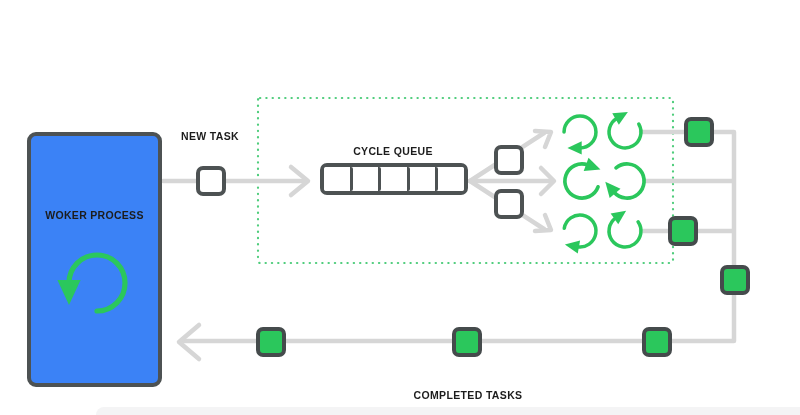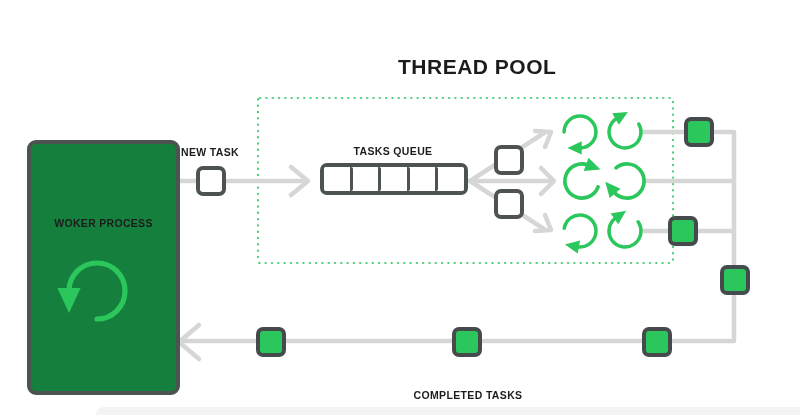--- a/index.html
+++ b/index.html
@@ -15,22 +15,22 @@
   .spin{stroke:var(--green);fill:var(--green);}
   .title{
     position:absolute;left:398px;top:55px;width:156px;text-align:center;z-index:2;
     font-size:21px;font-weight:bold;letter-spacing:.5px;color:var(--text);white-space:nowrap;
   }
   .small-label{
     position:absolute;z-index:2;font-size:10.5px;font-weight:bold;letter-spacing:.35px;
     color:var(--text);white-space:nowrap;text-align:center;
   }
   .worker-box{
-    position:absolute;left:27px;top:140px;width:153px;height:255px;z-index:2;
-    box-sizing:border-box;border:4px solid var(--dark);border-radius:9px;background:#15803d;
+    position:absolute;left:27px;top:132px;width:135px;height:255px;z-index:2;
+    box-sizing:border-box;border:4px solid var(--dark);border-radius:9px;background:#3b82f6;
   }
   .worker-label{
     position:absolute;left:0;top:74px;width:100%;text-align:center;
     font-size:10.5px;font-weight:bold;letter-spacing:.3px;line-height:11.5px;color:var(--text);
   }
   .worker-icon{position:absolute;left:26px;top:107px;}
   .sq{
     position:absolute;width:30px;height:30px;z-index:2;box-sizing:border-box;
     border:4px solid var(--dark);border-radius:7px;background:#fff;
   }
@@ -82,33 +82,32 @@
     <g class="spin" stroke-linecap="round">
       <use href="#spin" transform="translate(580 132) rotate(270) scale(1.14)" stroke-width="3.1"></use>
       <use href="#spin" transform="translate(625 132) rotate(60)  scale(1.14)" stroke-width="3.1"></use>
       <use href="#spin" transform="translate(582 181) rotate(110) scale(1.22)" stroke-width="3.0"></use>
       <use href="#spin" transform="translate(627 181) rotate(320) scale(1.22)" stroke-width="3.0"></use>
       <use href="#spin" transform="translate(580 231) rotate(280) scale(1.14)" stroke-width="3.1"></use>
       <use href="#spin" transform="translate(625 231) rotate(55)  scale(1.14)" stroke-width="3.1"></use>
     </g>
   </svg>
 
-  <div class="title">THREAD POOL</div>
 
   <div class="worker-box">
     <div class="worker-label">
       <div>WOKER PROCESS</div>
     </div>
     <svg class="icon worker-icon" width="80" height="80" viewBox="-40 -40 80 80">
       <use href="#spin" class="spin" transform="scale(2 -2)" stroke-width="2.6" stroke-linecap="round"></use>
     </svg>
   </div>
 
-  <div class="small-label" style="left:181px;top:146px;width:58px;">NEW TASK</div>
-  <div class="small-label" style="left:353px;top:145px;width:80px;">TASKS QUEUE</div>
+  <div class="small-label" style="left:181px;top:130px;width:58px;">NEW TASK</div>
+  <div class="small-label" style="left:353px;top:145px;width:80px;">CYCLE QUEUE</div>
   <div class="small-label" style="left:408px;top:389px;width:120px;">COMPLETED TASKS</div>
 
   <div class="queue">
     <div style="display:flex;flex:1;">
         <div class="qcell"></div>
         <div class="qcell"></div>
         <div class="qcell"></div>
         <div class="qcell"></div>
         <div class="qcell"></div>
       </div>

